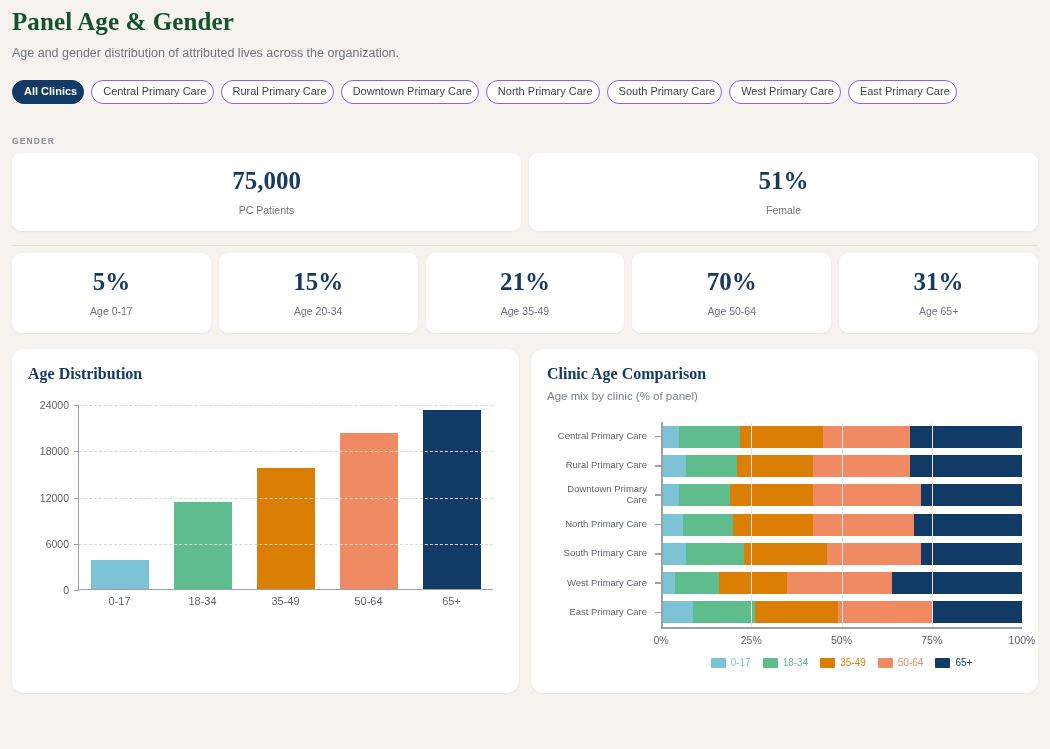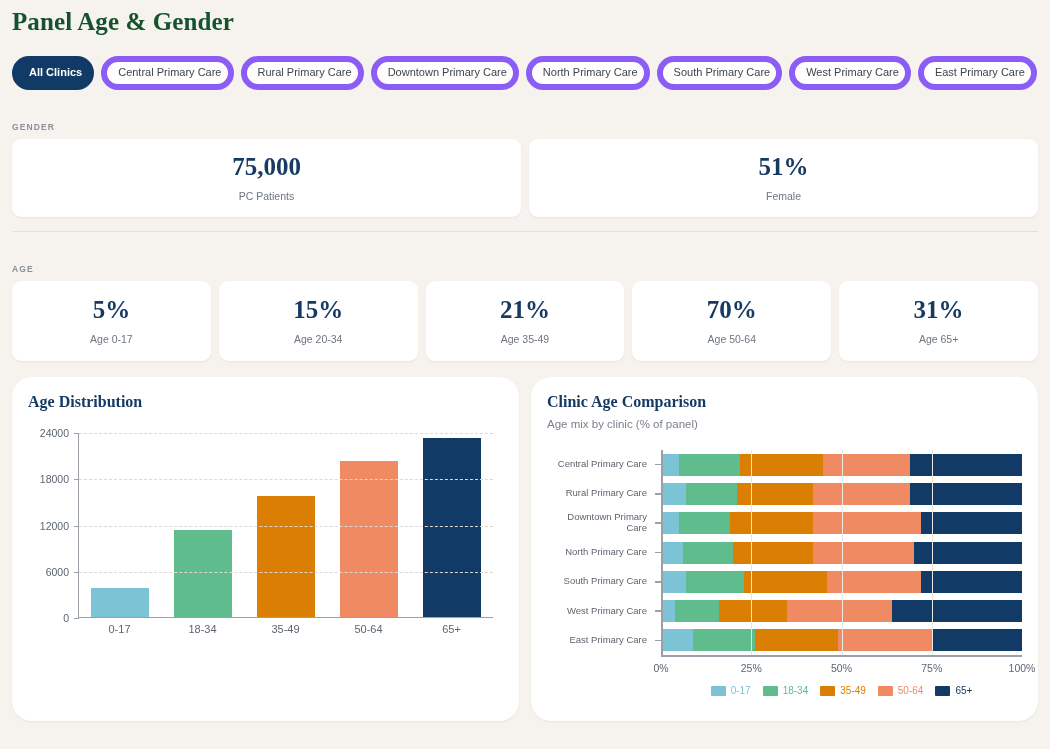--- a/index.html
+++ b/index.html
@@ -19,21 +19,21 @@
     color: #14532d; letter-spacing: .1px;
   }
   .page-subtitle {
     margin-top: 10px;
     font-size: 12.5px; color: #6d7580;
   }
 
   
   .chips { display: flex; gap: 7px; padding: 20px 12px 0 12px; align-items: center; }
   .chip {
-    border: 6px solid #8b5cf6;
+    border: 1px solid #8b5cf6;
     background: #fffefc;
     color: #3d4550;
     border-radius: 999px;
     font-size: 11px;
     padding: 5px 6px 6px 11px;
     white-space: nowrap;
     line-height: 1;
   }
   .chip.active {
     background: #123a66;
@@ -79,21 +79,21 @@
     margin-top: 11px;
     font-size: 10.5px;
     color: #6d7580;
   }
 
   
   .panels { display: flex; gap: 12px; padding: 16px 12px 0 12px; }
   .panel {
     flex: 1;
     background: #ffffff;
-    border-radius: 20px;
+    border-radius: 12px;
     padding: 16px 16px 10px 16px;
     height: 344px;
     box-shadow: 0 1px 2px rgba(60,50,35,.07);
     position: relative;
   }
   .panel-title {
     font-family: "Liberation Serif", serif;
     font-weight: bold; font-size: 16px;
     color: #173a63;
   }
@@ -187,20 +187,21 @@
   .lg-sw { width: 15px; height: 10px; border-radius: 1px; }
   .lg-tx { font-size: 10px; }
 </style>
 </head>
 <body>
 
 <div class="page">
 
   <div class="header">
     <div class="page-title">Panel Age &amp; Gender</div>
+    <div class="page-subtitle">Age and gender distribution of attributed lives across the organization.</div>
   </div>
 
   <div class="chips" id="chips">
       <div class="chip active">All Clinics</div>
       <div class="chip">Central Primary Care</div>
       <div class="chip">Rural Primary Care</div>
       <div class="chip">Downtown Primary Care</div>
       <div class="chip">North Primary Care</div>
       <div class="chip">South Primary Care</div>
       <div class="chip">West Primary Care</div>
@@ -214,21 +215,20 @@
         <div class="kpi-label">PC Patients</div>
       </div>
       <div class="kpi-card">
         <div class="kpi-value">51%</div>
         <div class="kpi-label">Female</div>
       </div>
     </div>
 
   <div class="divider"></div>
 
-  <div class="section-label">AGE</div>
   <div class="kpi-row" id="age-cards">
       <div class="kpi-card age">
         <div class="kpi-value">5%</div>
         <div class="kpi-label">Age 0-17</div>
       </div>
       <div class="kpi-card age">
         <div class="kpi-value">15%</div>
         <div class="kpi-label">Age 20-34</div>
       </div>
       <div class="kpi-card age">

